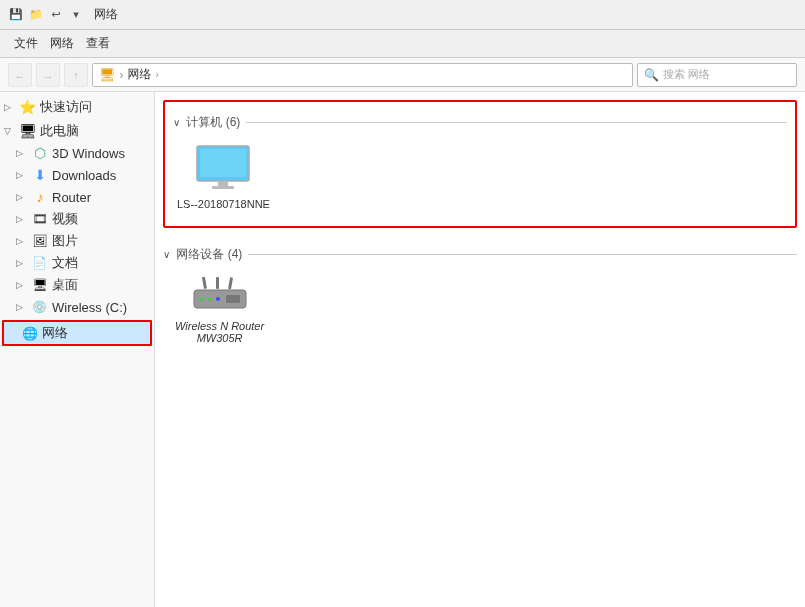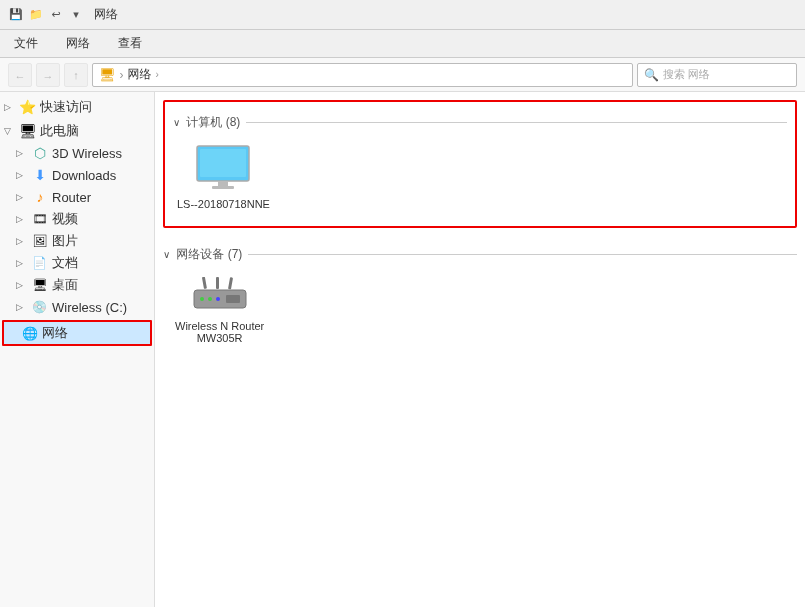--- a/index.html
+++ b/index.html
@@ -41,21 +41,20 @@
     }
 
     
     .ribbon {
       height: 28px;
       background: #f0f0f0;
       display: flex;
       align-items: center;
       padding: 0 8px;
       border-bottom: 1px solid #ccc;
-      gap: 16px;
     }
     .ribbon-tab {
       font-size: 12px;
       color: #333;
       cursor: pointer;
       padding: 2px 6px;
     }
 
     
     .toolbar {
@@ -220,20 +219,21 @@
       gap: 16px;
       padding: 4px 8px;
     }
     .network-item {
       display: flex;
       flex-direction: column;
       align-items: center;
       gap: 4px;
       cursor: pointer;
       padding: 4px;
+      font-style: italic;
     }
 
     
     ::-webkit-scrollbar { width: 8px; }
     ::-webkit-scrollbar-track { background: #f0f0f0; }
     ::-webkit-scrollbar-thumb { background: #bbb; border-radius: 4px; }
 
     
     .sidebar-network-active {
       background: #cce8ff;
@@ -293,21 +293,21 @@
     <div class="sidebar-group">
       <div class="sidebar-item">
         <span class="expand-arrow expanded">▽</span>
         <span class="item-icon">🖥</span>
         <span class="item-label">此电脑</span>
       </div>
 
       <div class="sidebar-item sidebar-indent1">
         <span class="expand-arrow">▷</span>
         <span class="item-icon" style="color:#4a9;">⬡</span>
-        <span class="item-label">3D Wireless</span>
+        <span class="item-label">3D Windows</span>
       </div>
       <div class="sidebar-item sidebar-indent1">
         <span class="expand-arrow">▷</span>
         <span class="item-icon" style="color:#4499ff;">⬇</span>
         <span class="item-label">Downloads</span>
       </div>
       <div class="sidebar-item sidebar-indent1">
         <span class="expand-arrow">▷</span>
         <span class="item-icon" style="color:#f80;">♪</span>
         <span class="item-label">Router</span>
@@ -347,21 +347,21 @@
       </div>
     </div>
 
   </div>
 
   <div class="content">
 
     <div class="computers-section">
       <div class="section-header">
         <span style="font-size:10px; color:#555;">∨</span>
-        <span>计算机 (8)</span>
+        <span>计算机 (6)</span>
         <div class="section-line"></div>
       </div>
       <div class="computers-grid">
 
         <div class="computer-item">
           <div>
             <svg width="54" height="46" viewBox="0 0 54 46">
 
               <rect x="1" y="1" width="52" height="35" rx="2" ry="2" fill="#5bc8f5" stroke="#aaa" stroke-width="1.5"></rect>
 
@@ -374,21 +374,21 @@
           </div>
           <span class="device-label">LS--20180718NNE</span>
         </div>
 
       </div>
     </div>
 
     <div class="network-section">
       <div class="section-header">
         <span style="font-size:10px; color:#555;">∨</span>
-        <span>网络设备 (7)</span>
+        <span>网络设备 (4)</span>
         <div class="section-line"></div>
       </div>
       <div class="network-grid">
         <div class="network-item">
           <div>
             <svg width="60" height="36" viewBox="0 0 60 36">
 
               <rect x="14" y="0" width="3" height="12" rx="1" fill="#777" transform="rotate(-10 14 12)"></rect>
               <rect x="26" y="0" width="3" height="12" rx="1" fill="#777"></rect>
               <rect x="38" y="0" width="3" height="12" rx="1" fill="#777" transform="rotate(10 38 12)"></rect>

